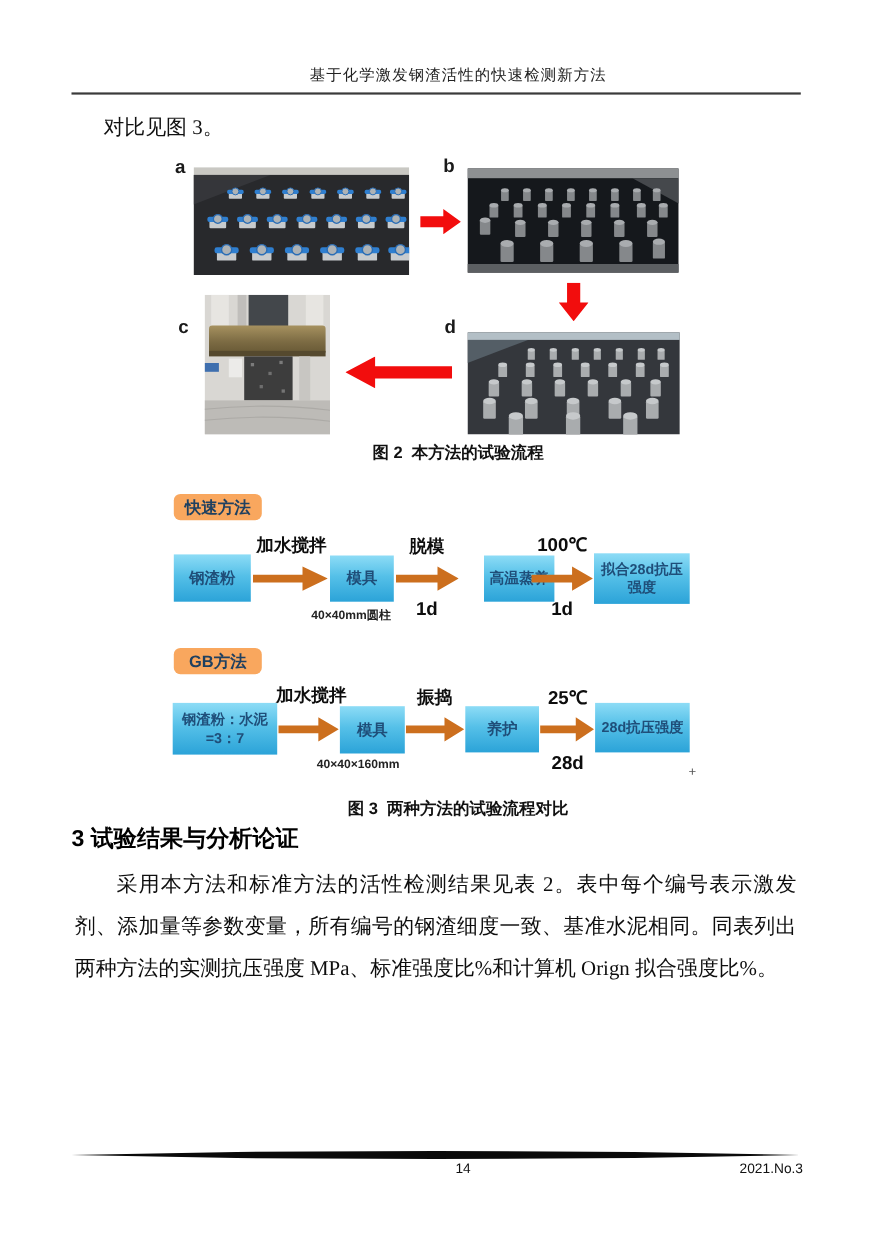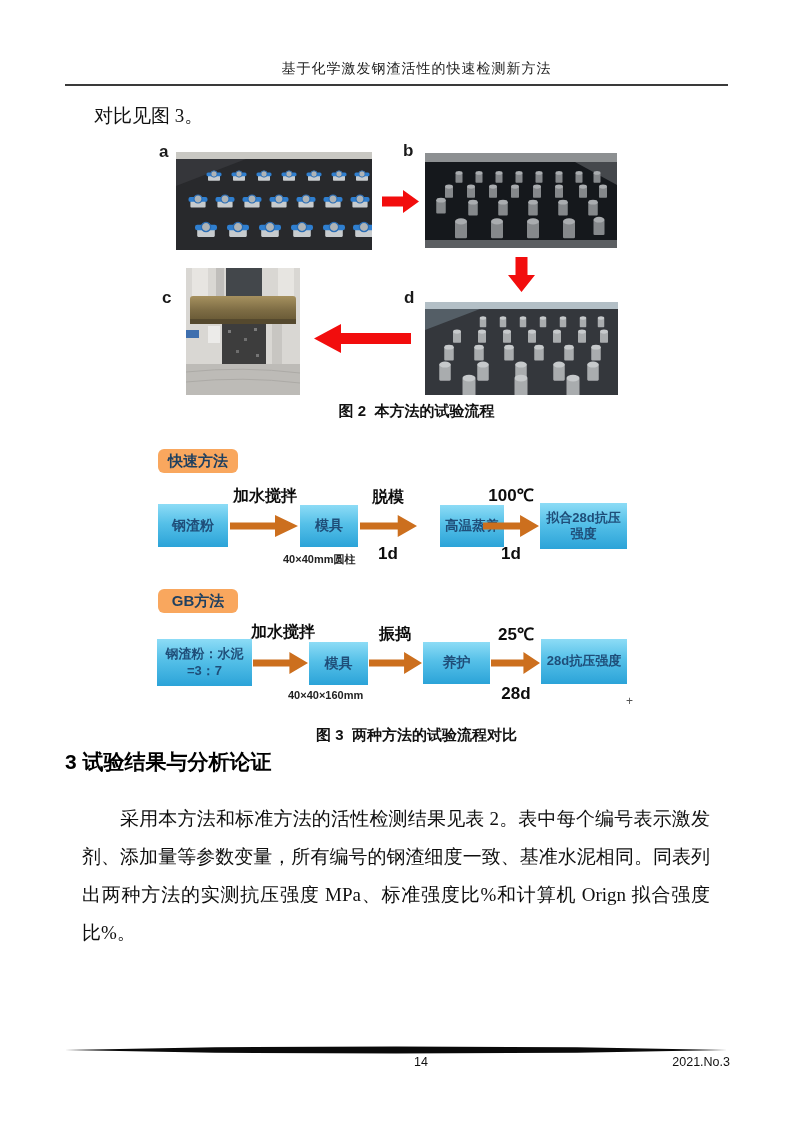--- a/index.html
+++ b/index.html
@@ -27,21 +27,21 @@
     text-align:center;}
   .asub{font-family:"Liberation Sans",sans-serif;font-weight:bold;font-size:17px;color:#0d0d0d;
     text-align:center;}
   .fnote{font-family:"Liberation Sans",sans-serif;font-weight:bold;font-size:11px;color:#222;
     text-align:left;}
   .plus{font-family:"Liberation Sans",sans-serif;font-size:12px;color:#555;}
   
   .heading{left:65px;top:748px;font-family:"Liberation Sans",sans-serif;font-weight:bold;
     font-size:21px;color:#000;}
   .bodytext{left:64px;top:782px;width:664px;}
-  .bodytext p{margin:18px;text-indent:2em;font-size:19px;line-height:38px;text-align:justify;color:#0e0e0e;}
+  .bodytext p{margin:4px;text-indent:2em;font-size:19px;line-height:38px;text-align:justify;color:#0e0e0e;}
   
   .ftr-meta{left:65px;top:1055px;width:662px;height:18px;font-family:"Liberation Sans",sans-serif;
     font-size:12.5px;color:#111;margin-left:25px;}
   .ftr-page{position:absolute;left:50%;transform:translateX(-50%);}
   .ftr-issue{position:absolute;right:22px;}
 </style>
 </head>
 <body>
 
 <div class="page">

